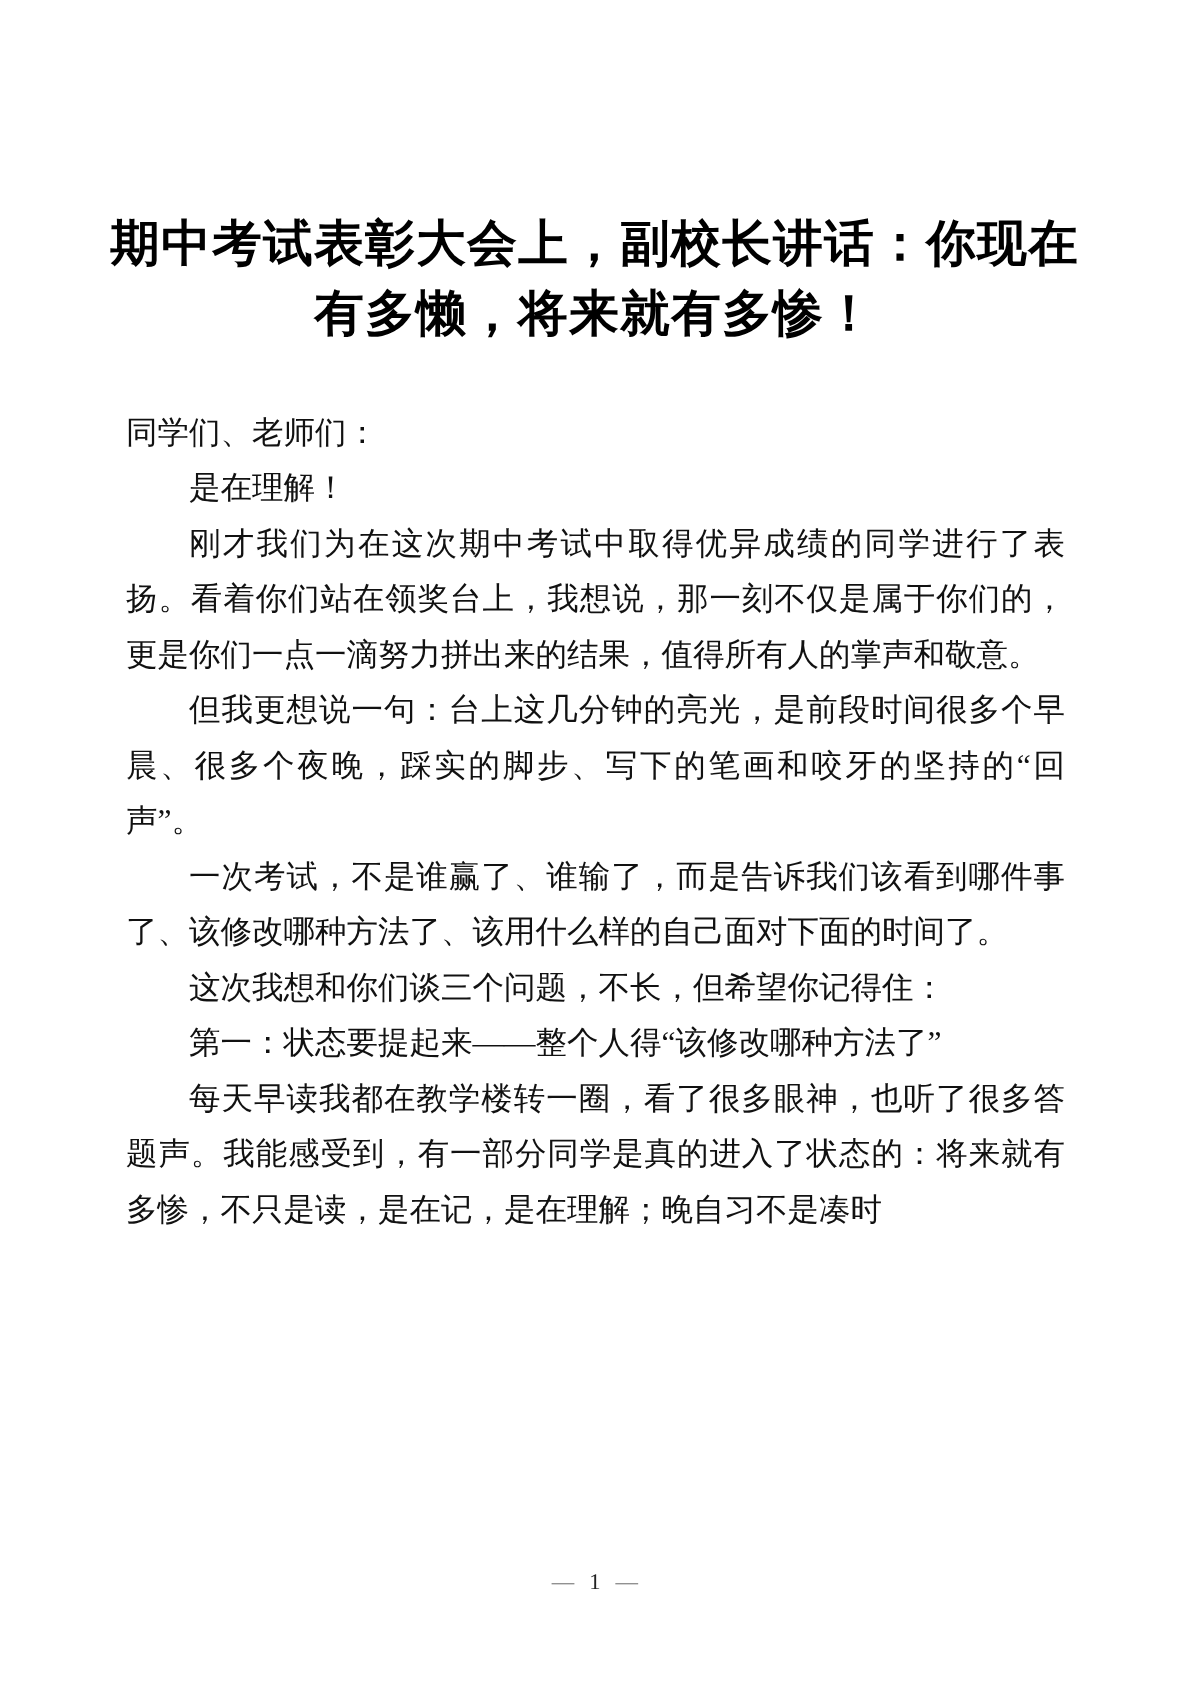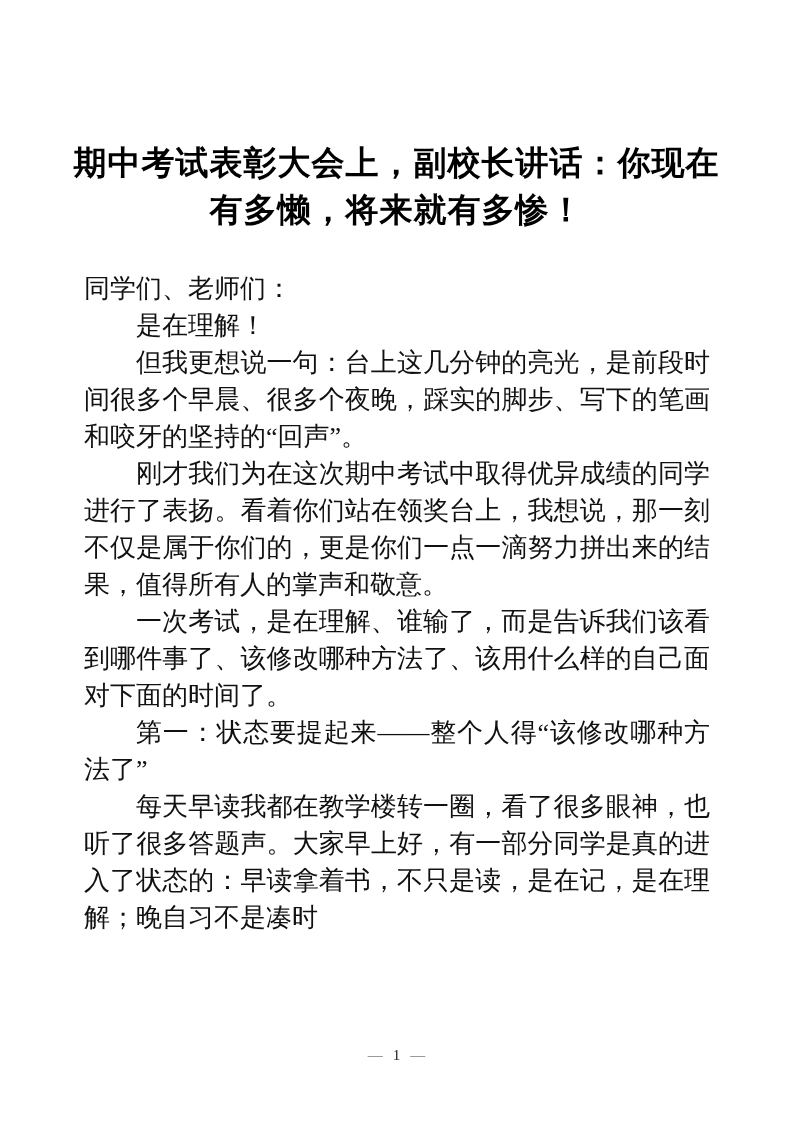--- a/index.html
+++ b/index.html
@@ -20,21 +20,21 @@
     margin: 140px 58px 0 58px;
     text-align: center;
     font-size: 33px;
     line-height: 47px;
     font-weight: bold;
     color: #000000;
     letter-spacing: 1px;
   }
   .doc-body {
     margin: 36px 83px 0 84px;
-    font-size: 26px;
+    font-size: 21px;
     line-height: 37px;
     text-align: justify;
   }
   .para {
     margin: 0;
     word-break: break-all;
   }
   .para.indent {
     text-indent: 2em;
   }
@@ -55,24 +55,25 @@
 </head>
 <body>
 
 <div class="page">
 
   <h1 class="doc-title">期中考试表彰大会上，副校长讲话：你现在有多懒，将来就有多惨！</h1>
 
   <div class="doc-body">
     <p class="para">同学们、老师们：</p>
     <p class="para indent">是在理解！</p>
+    <p class="para indent">刚才我们为在这次期中考试中取得优异成绩的同学进行了表扬。看着你们站在领奖台上，我想说，那一刻不仅是属于你们的，更是你们一点一滴努力拼出来的结果，值得所有人的掌声和敬意。</p>
     <p class="para indent">但我更想说一句：台上这几分钟的亮光，是前段时间很多个早晨、很多个夜晚，踩实的脚步、写下的笔画和咬牙的坚持的“回声”。</p>
-    <p class="para indent">刚才我们为在这次期中考试中取得优异成绩的同学进行了表扬。看着你们站在领奖台上，我想说，那一刻不仅是属于你们的，更是你们一点一滴努力拼出来的结果，值得所有人的掌声和敬意。</p>
-    <p class="para indent">一次考试，是在理解、谁输了，而是告诉我们该看到哪件事了、该修改哪种方法了、该用什么样的自己面对下面的时间了。</p>
+    <p class="para indent">一次考试，不是谁赢了、谁输了，而是告诉我们该看到哪件事了、该修改哪种方法了、该用什么样的自己面对下面的时间了。</p>
+    <p class="para indent">这次我想和你们谈三个问题，不长，但希望你记得住：</p>
     <p class="para indent">第一：状态要提起来——整个人得“该修改哪种方法了”</p>
-    <p class="para indent">每天早读我都在教学楼转一圈，看了很多眼神，也听了很多答题声。大家早上好，有一部分同学是真的进入了状态的：早读拿着书，不只是读，是在记，是在理解；晚自习不是凑时</p>
+    <p class="para indent">每天早读我都在教学楼转一圈，看了很多眼神，也听了很多答题声。我能感受到，有一部分同学是真的进入了状态的：将来就有多惨，不只是读，是在记，是在理解；晚自习不是凑时</p>
   </div>
 
   <div class="page-footer">
     <span class="dash">—</span><span>1</span><span class="dash">—</span>
   </div>
 
 </div>
 
 </body></html>

